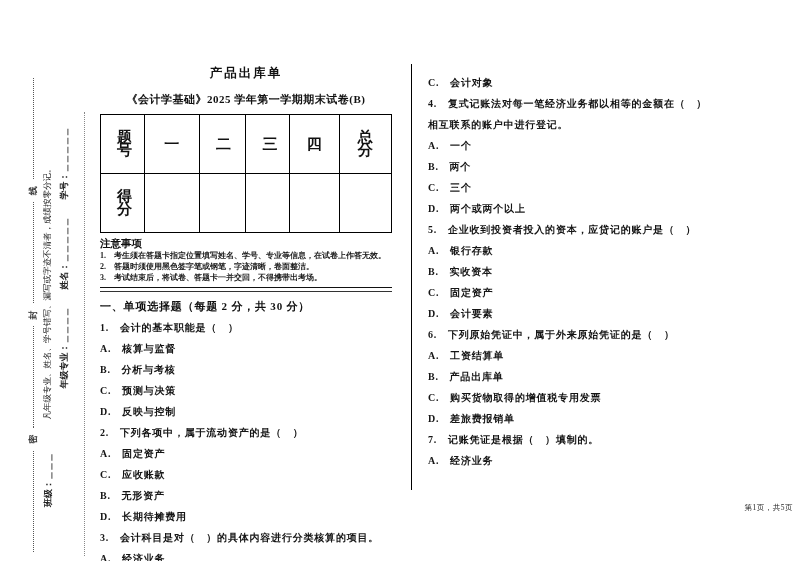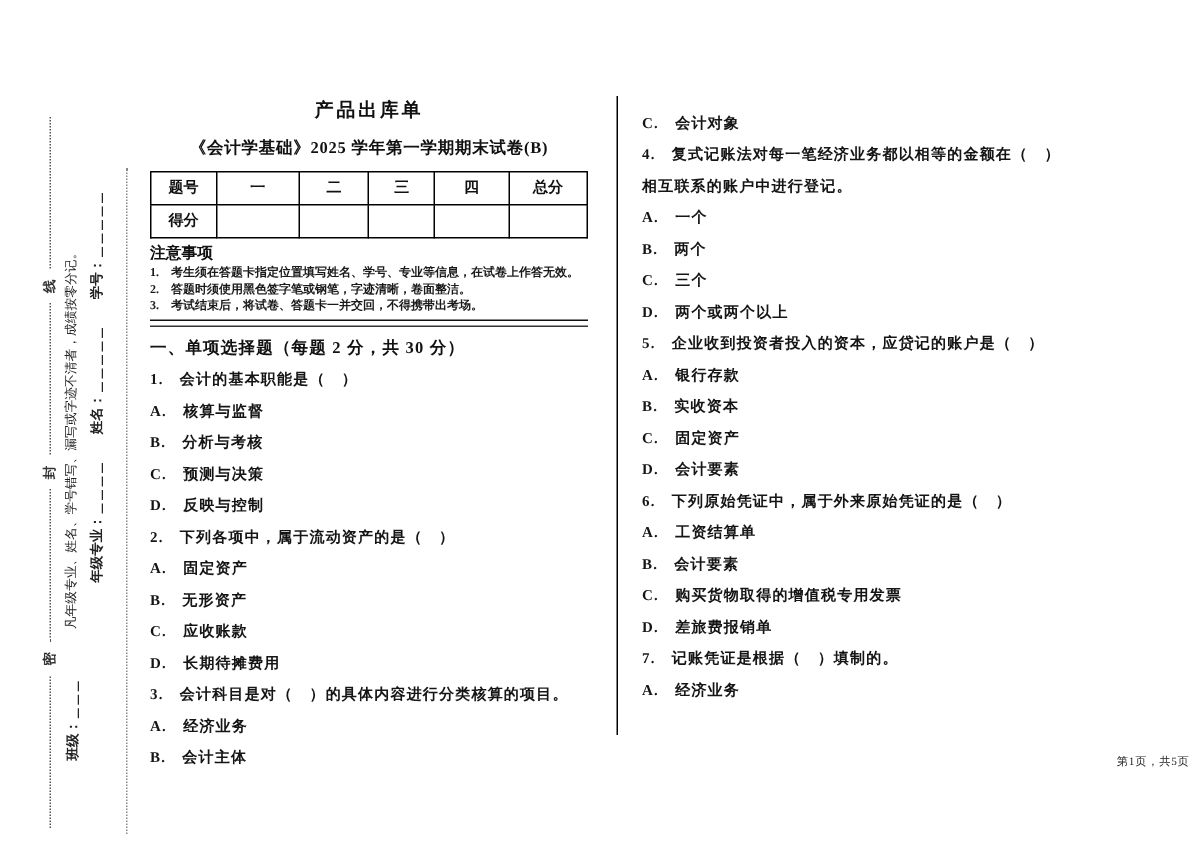--- a/index.html
+++ b/index.html
@@ -23,22 +23,22 @@
 
   
   .left-col{position:absolute;left:100px;top:66px;width:292px;}
   .right-col{position:absolute;left:428px;top:72px;width:288px;}
 
   .school{font-size:12.5px;font-weight:bold;text-align:center;letter-spacing:2px;line-height:14px;}
   .paper-title{font-size:11px;font-weight:bold;text-align:center;margin-top:13px;line-height:12px;letter-spacing:0.5px;}
 
   table.score{border-collapse:collapse;width:100%;margin-top:9px;table-layout:fixed;
               border:1.5px solid #000;}
-  table.score td,table.score th{border:1px solid #000;height:13px;padding:4px;
-              font-size:10px;font-weight:bold;text-align:center;line-height:13px;}
+  table.score td,table.score th{border:1px solid #000;height:13px;padding:16px;
+              font-size:15px;font-weight:bold;text-align:center;line-height:13px;}
 
   .notice-title{font-size:10.5px;font-weight:bold;margin-top:5px;line-height:12px;}
   .notice-item{font-size:8px;font-weight:bold;color:#1a1a1a;line-height:11px;white-space:nowrap;}
 
   .double-line{margin-top:4px;height:2.5px;border-top:1.5px solid #111;border-bottom:1px solid #333;}
 
   .questions{margin-top:4px;}
   .section-title{font-size:11px;font-weight:bold;line-height:21px;letter-spacing:0.8px;}
   .q-line{font-size:10px;font-weight:bold;line-height:21px;letter-spacing:0.8px;color:#151515;}
 
@@ -112,22 +112,22 @@
     <div class="questions">
       <div class="section-title">一、单项选择题（每题 2 分，共 30 分）</div>
       <div>
           <div class="q-line">1.　会计的基本职能是（　）</div>
           <div class="q-line">A.　核算与监督</div>
           <div class="q-line">B.　分析与考核</div>
           <div class="q-line">C.　预测与决策</div>
           <div class="q-line">D.　反映与控制</div>
           <div class="q-line">2.　下列各项中，属于流动资产的是（　）</div>
           <div class="q-line">A.　固定资产</div>
+          <div class="q-line">C.　应收账款</div>
           <div class="q-line">B.　无形资产</div>
-          <div class="q-line">C.　应收账款</div>
           <div class="q-line">D.　长期待摊费用</div>
           <div class="q-line">3.　会计科目是对（　）的具体内容进行分类核算的项目。</div>
           <div class="q-line">A.　经济业务</div>
           <div class="q-line">B.　会计主体</div>
         </div>
     </div>
   </div>
 
   <div class="right-col">
     <div>
@@ -137,21 +137,21 @@
         <div class="q-line">B.　两个</div>
         <div class="q-line">C.　三个</div>
         <div class="q-line">D.　两个或两个以上</div>
         <div class="q-line">5.　企业收到投资者投入的资本，应贷记的账户是（　）</div>
         <div class="q-line">A.　银行存款</div>
         <div class="q-line">B.　实收资本</div>
         <div class="q-line">C.　固定资产</div>
         <div class="q-line">D.　会计要素</div>
         <div class="q-line">6.　下列原始凭证中，属于外来原始凭证的是（　）</div>
         <div class="q-line">A.　工资结算单</div>
-        <div class="q-line">B.　会计要素</div>
+        <div class="q-line">B.　产品出库单</div>
         <div class="q-line">C.　购买货物取得的增值税专用发票</div>
         <div class="q-line">D.　差旅费报销单</div>
         <div class="q-line">7.　记账凭证是根据（　）填制的。</div>
         <div class="q-line">A.　经济业务</div>
       </div>
   </div>
 
   <div class="page-footer">第1页，共5页</div>
 </div>
 

